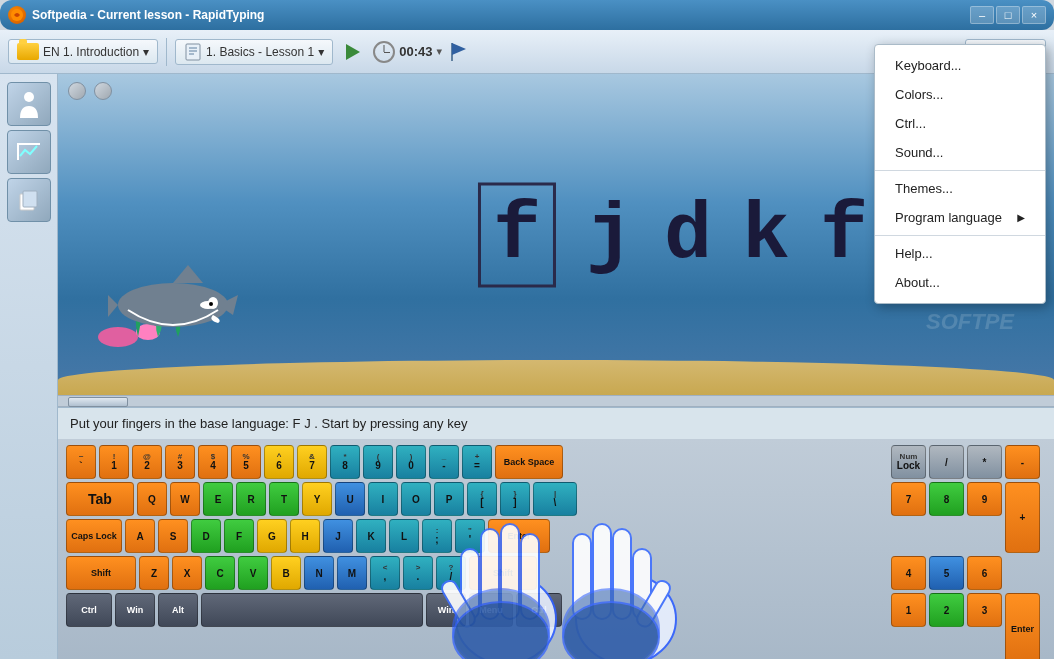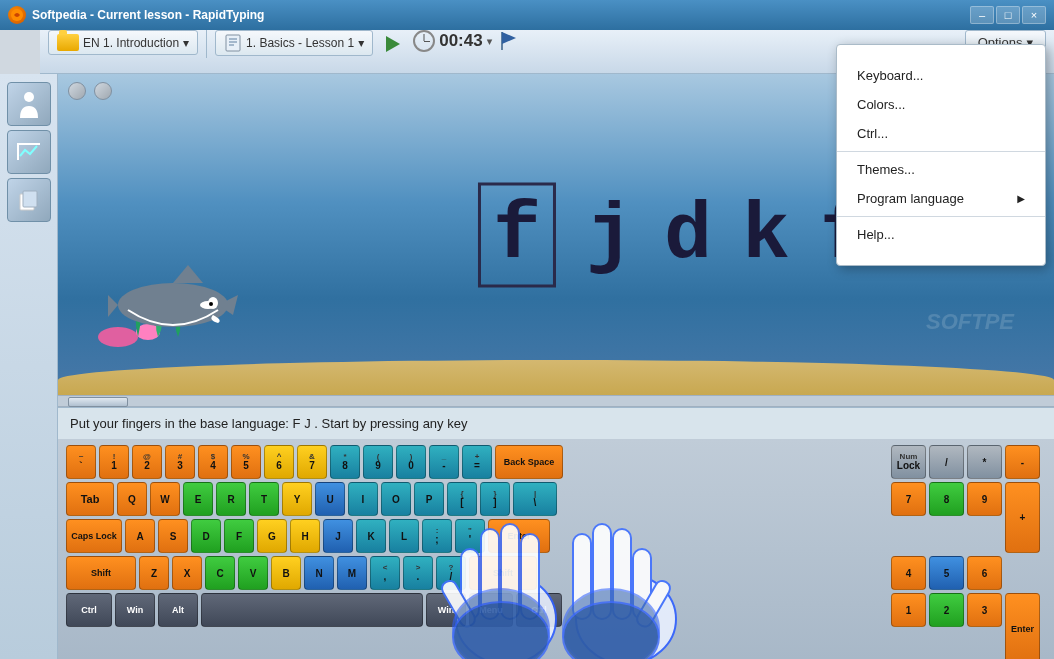--- a/index.html
+++ b/index.html
@@ -7,20 +7,21 @@
 
     
     .title-bar {
       height: 30px;
       background: linear-gradient(to bottom, #4a90c4, #2d6fa0);
       display: flex;
       align-items: center;
       justify-content: space-between;
       padding: 0 8px;
       user-select: none;
+      border-radius: 12px;
     }
     .title-bar-left {
       display: flex;
       align-items: center;
       gap: 6px;
     }
     .title-bar-icon {
       width: 18px; height: 18px;
       background: radial-gradient(circle at 40% 35%, #ff8c00, #cc5500);
       border-radius: 50%;
@@ -46,24 +47,23 @@
       cursor: pointer;
       display: flex; align-items: center; justify-content: center;
     }
 
     
     .toolbar {
       height: 44px;
       background: linear-gradient(to bottom, #e8f0f8, #c8d8e8);
       border-bottom: 1px solid #a0b8cc;
       display: flex;
-      align-items: flex-start;
+      align-items: center;
       padding: 0 8px;
       gap: 6px;
-      margin-left: 40px;
     }
     .toolbar-folder-btn {
       display: flex; align-items: center; gap: 4px;
       padding: 3px 8px;
       background: linear-gradient(to bottom, #f5f8fc, #dce8f0);
       border: 1px solid #a0b8cc;
       border-radius: 3px;
       cursor: pointer;
       font-size: 12px;
       color: #333;
@@ -299,27 +299,27 @@
     .key-gray { background: linear-gradient(to bottom, #b0b8c0, #8090a0); }
     .key-dark { background: linear-gradient(to bottom, #606878, #404858); color: white; }
 
     
     .numpad {
       width: 160px;
     }
     .dropdown-menu {
       position: absolute;
       top: 44px; right: 8px;
-      width: 210px;
+      width: 172px;
       background: white;
       border: 1px solid #aabbc8;
       border-radius: 4px;
       box-shadow: 3px 3px 12px rgba(0,0,0,0.3);
       z-index: 200;
-      padding: 16px 0;
+      padding: 6px 0;
     }
     .menu-item {
       padding: 7px 20px;
       font-size: 13px;
       color: #222;
       cursor: pointer;
       display: flex;
       align-items: center;
       justify-content: space-between;
     }
@@ -379,21 +379,21 @@
     <span>1. Basics - Lesson 1</span>
     <span>▾</span>
   </button>
 
   <button class="play-btn">
     <div class="play-triangle"></div>
   </button>
 
   <div style="display:flex;align-items:center;gap:4px">
     <div class="clock-icon"></div>
-    <span style="font-size:17px;color:#333;font-weight:600">00:43</span>
+    <span style="font-size:13px;color:#333;font-weight:600">00:43</span>
     <span style="font-size:11px;color:#555">▾</span>
   </div>
 
   <svg width="22" height="22" viewBox="0 0 22 22">
     <polygon points="4,2 4,20" stroke="#6080a0" stroke-width="2" fill="none"></polygon>
     <polygon points="4,2 18,8 4,14" fill="#3060a0"></polygon>
   </svg>
 
   <button class="options-btn">
     <span>Options</span>
@@ -533,21 +533,21 @@
                 <span class="key-bottom">-</span>
               </div>
             <div class="key key-teal" style="width:30px">
                 <span class="key-top">+</span>
                 <span class="key-bottom">=</span>
               </div>
             <div class="key key-orange" style="width:68px;font-size:9px">Back Space</div>
           </div>
 
           <div class="keyboard-row">
-            <div class="key key-orange" style="width:48px;font-size:11px">Tab</div>
+            <div class="key key-orange" style="width:68px;font-size:14px">Tab</div>
             <div class="key key-orange" style="width:30px">Q</div>
             <div class="key key-orange" style="width:30px">W</div>
             <div class="key key-green" style="width:30px">E</div>
             <div class="key key-green" style="width:30px">R</div>
             <div class="key key-green" style="width:30px">T</div>
             <div class="key key-yellow" style="width:30px">Y</div>
             <div class="key key-blue" style="width:30px">U</div>
             <div class="key key-teal" style="width:30px">I</div>
             <div class="key key-teal" style="width:30px">O</div>
             <div class="key key-teal" style="width:30px">P</div>
@@ -688,25 +688,31 @@
 <div class="dropdown-menu">
   <div class="menu-item">
     <span>Keyboard...</span>
   </div>
   <div class="menu-item">
     <span>Colors...</span>
   </div>
   <div class="menu-item">
     <span>Ctrl...</span>
   </div>
+  <div class="menu-item">
+    <span>Sound...</span>
+  </div>
   <div class="menu-divider"></div>
   <div class="menu-item">
     <span>Themes...</span>
   </div>
   <div class="menu-item">
     <span>Program language</span>
     <span class="menu-arrow">▶</span>
   </div>
   <div class="menu-divider"></div>
   <div class="menu-item">
     <span>Help...</span>
   </div>
+  <div class="menu-item">
+    <span>About...</span>
+  </div>
 </div>
 
 </body></html>

